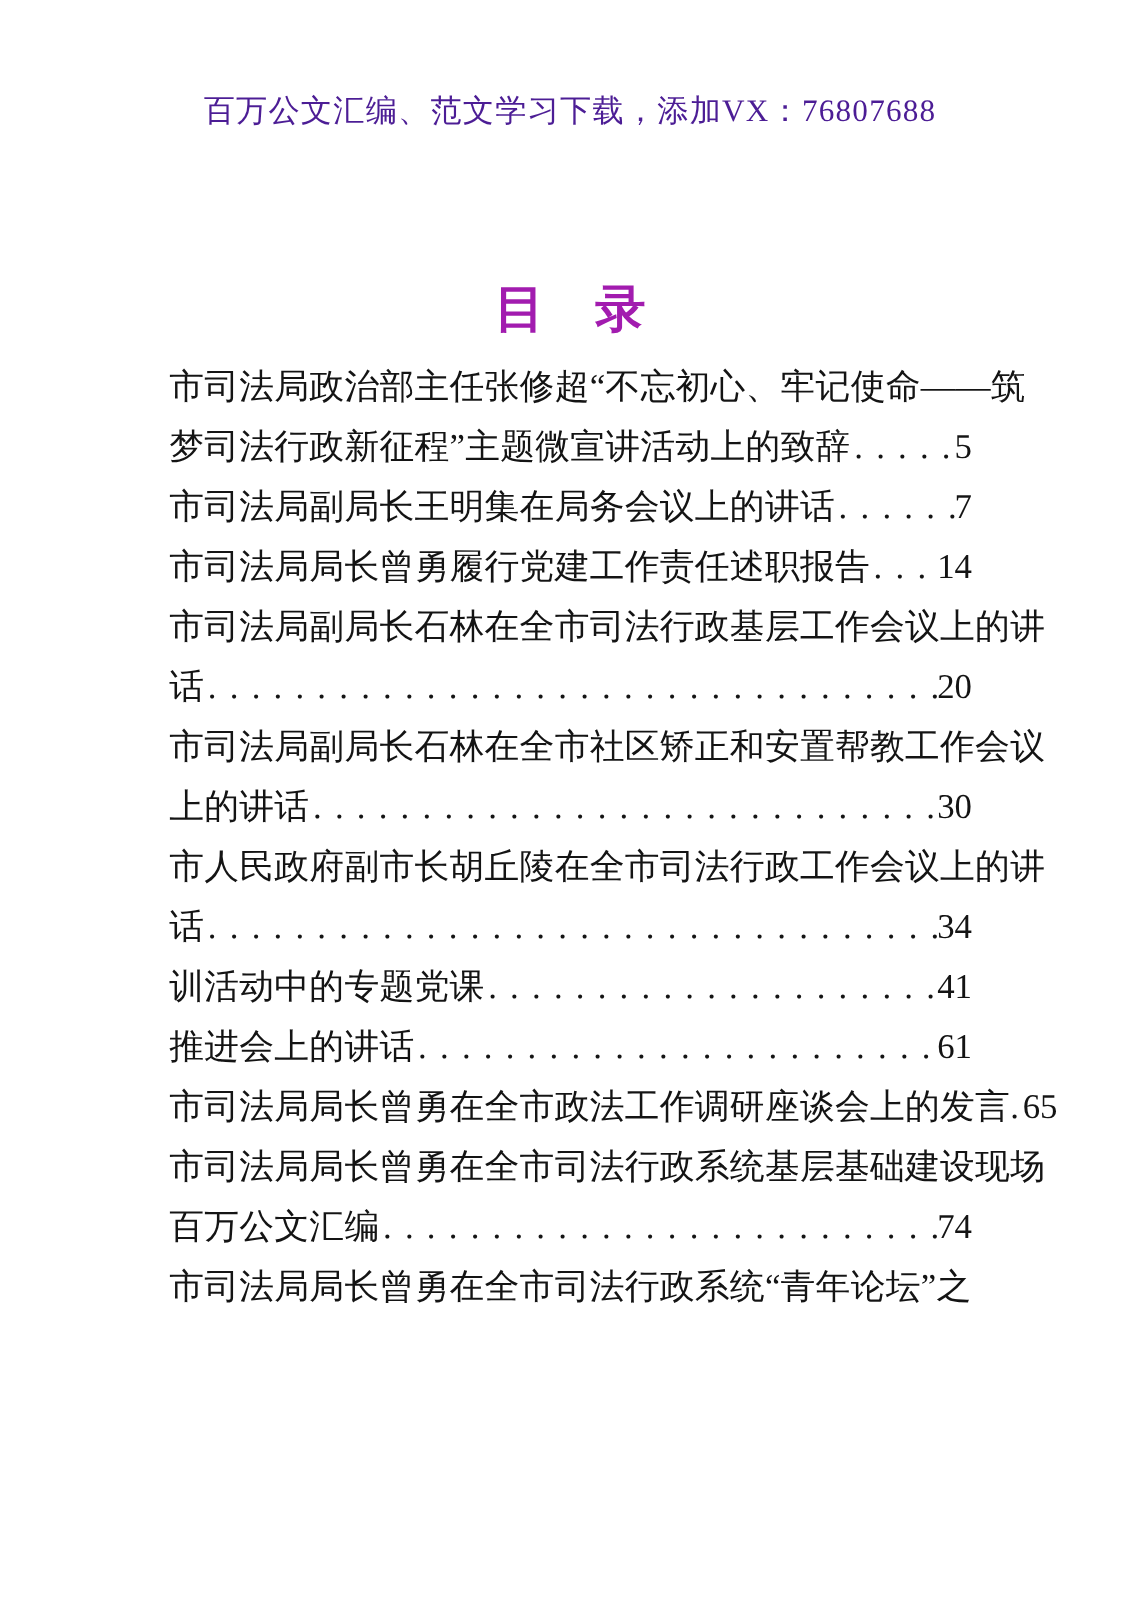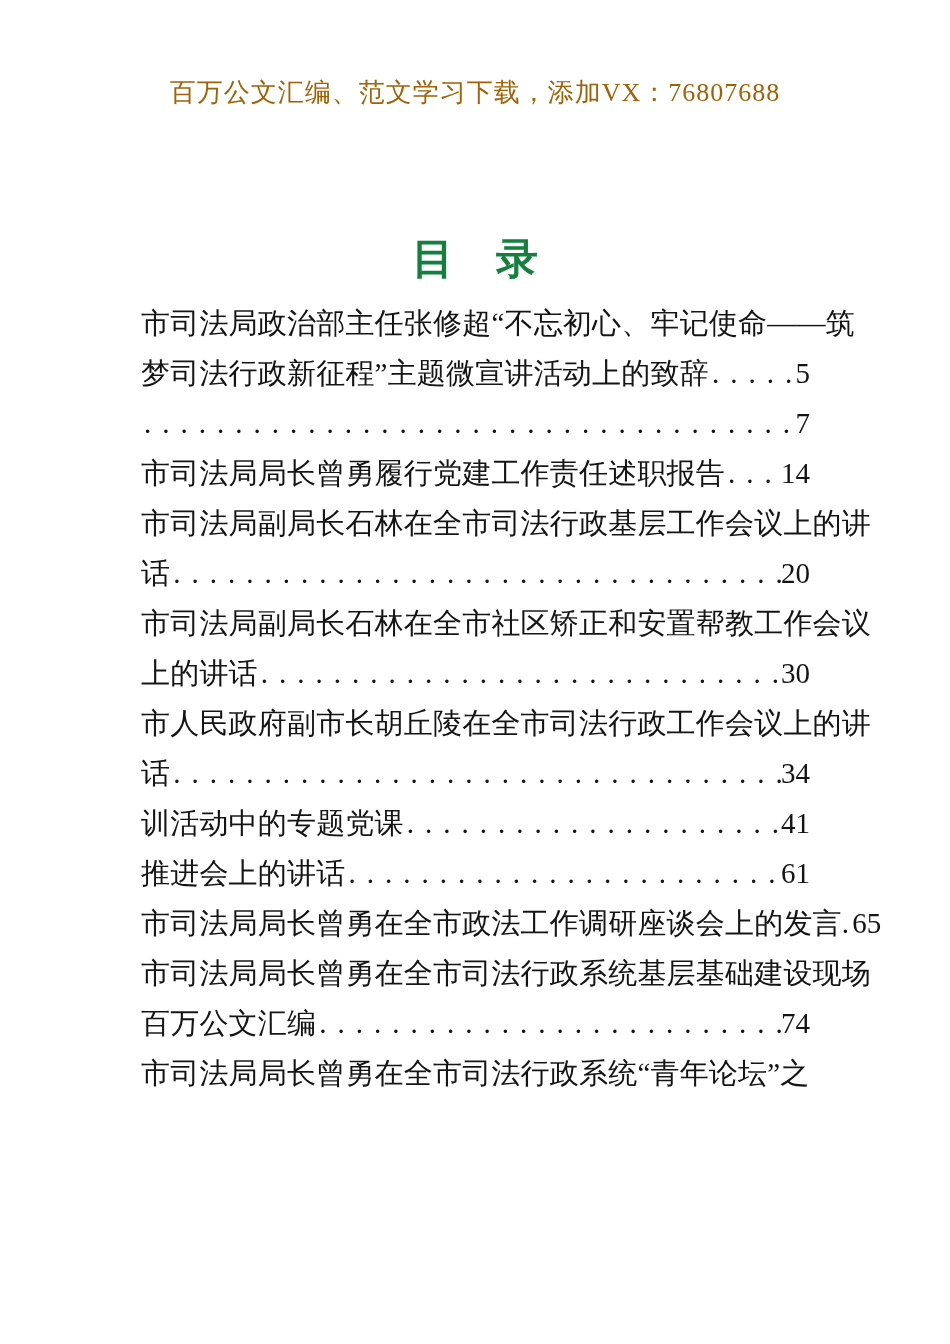--- a/index.html
+++ b/index.html
@@ -30,21 +30,21 @@
   .doc-title {
     position: absolute;
     top: 232px;
     left: 0;
     width: 100%;
     margin: 0;
     text-align: center;
     font-size: 42px;
     font-weight: 700;
     line-height: 54px;
-    color: #15803d;
+    color: #a21caf;
   }
   .toc {
     position: absolute;
     top: 298px;
     left: 141px;
     width: 669px;
   }
   .toc-line {
     display: flex;
     align-items: baseline;
@@ -69,36 +69,37 @@
   .toc-page {
     flex: 0 0 auto;
     white-space: nowrap;
     text-align: right;
   }
 </style>
 </head>
 <body>
 
 <div class="doc-page">
-  <div class="watermark" style="color: #a16207;">百万公文汇编、范文学习下载，添加VX：76807688</div>
+  <div class="watermark" style="color: #4c1d95;">百万公文汇编、范文学习下载，添加VX：76807688</div>
 
   <h1 class="doc-title">目　录</h1>
 
   <div class="toc" id="toc">
       <div class="toc-line">
     <span class="toc-text">市司法局政治部主任张修超“不忘初心、牢记使命——筑</span>
     <span class="leader" aria-hidden="true"></span>
     <span class="toc-page"></span>
   </div>
       <div class="toc-line">
     <span class="toc-text">梦司法行政新征程”主题微宣讲活动上的致辞</span>
     <span class="leader" aria-hidden="true">................................................................................</span>
     <span class="toc-page">5</span>
   </div>
       <div class="toc-line">
+    <span class="toc-text">市司法局副局长王明集在局务会议上的讲话</span>
     <span class="leader" aria-hidden="true">................................................................................</span>
     <span class="toc-page">7</span>
   </div>
       <div class="toc-line">
     <span class="toc-text">市司法局局长曾勇履行党建工作责任述职报告</span>
     <span class="leader" aria-hidden="true">................................................................................</span>
     <span class="toc-page">14</span>
   </div>
       <div class="toc-line">
     <span class="toc-text">市司法局副局长石林在全市司法行政基层工作会议上的讲</span>

